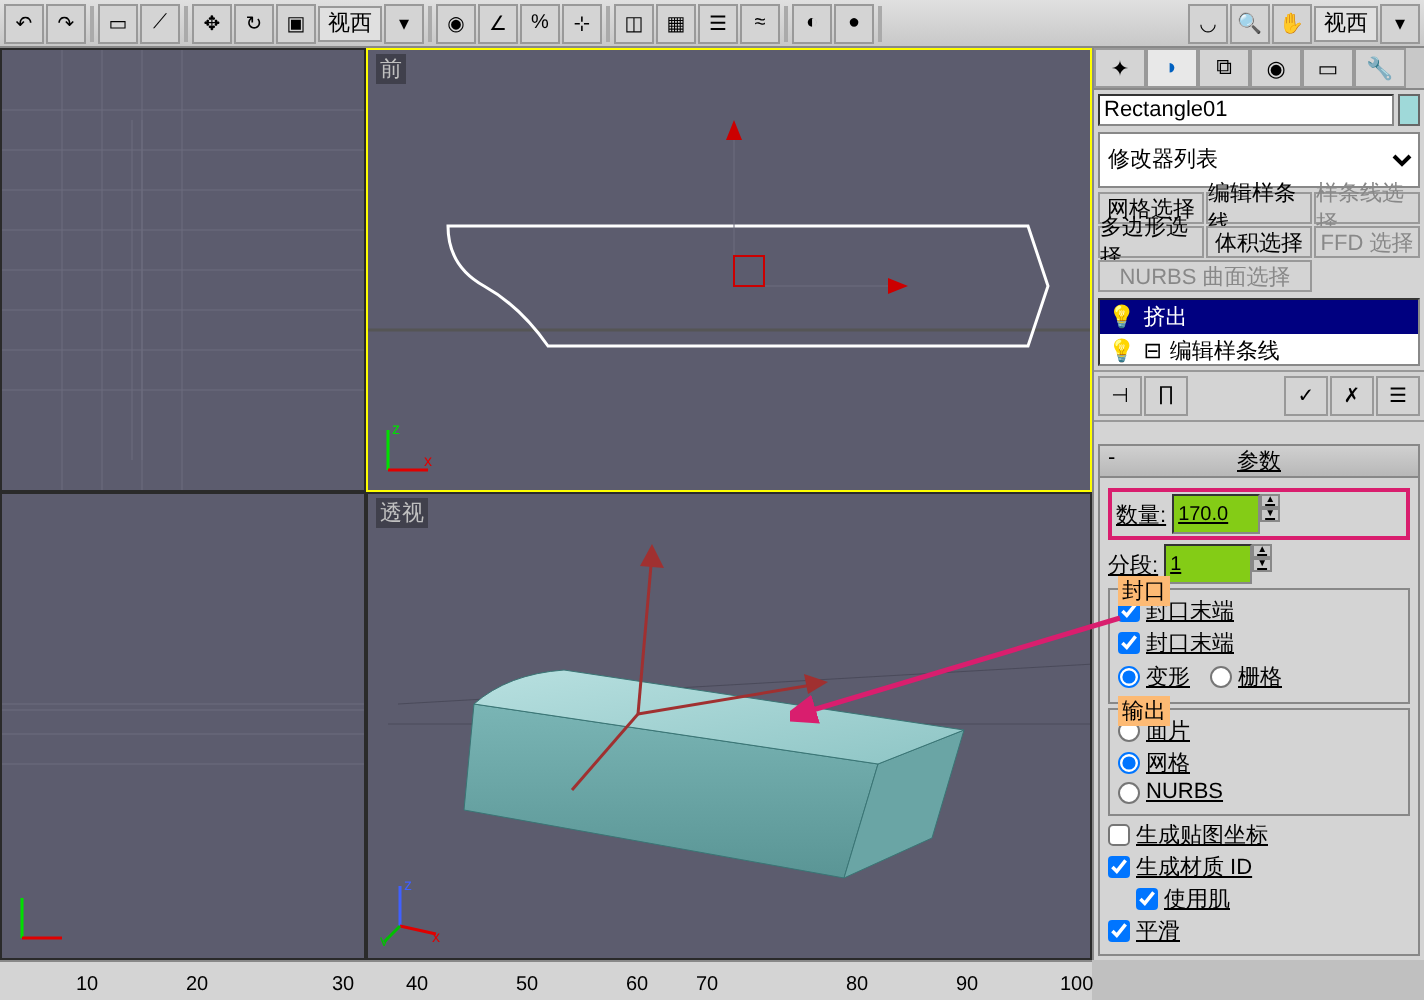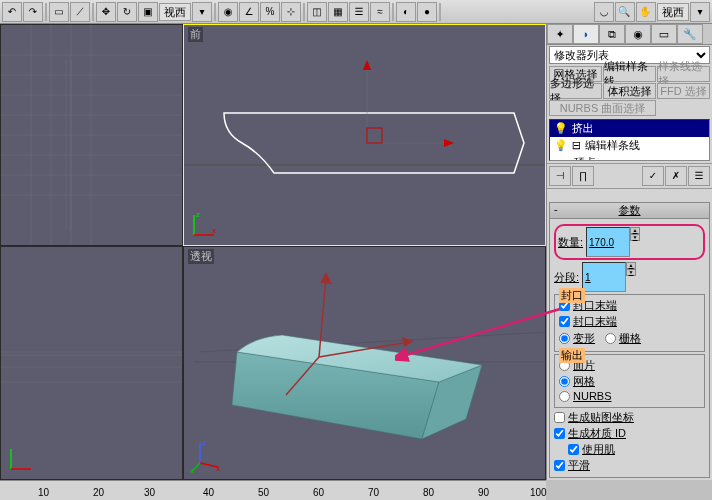--- a/index.html
+++ b/index.html
@@ -112,21 +112,21 @@
       width: 16px; height: 16px;
       background: #9fd9d9;
       border: 1px solid #666;
     }
     .dropdown {
       display: flex;
       margin: 1px 2px;
     }
     .dropdown select {
       flex: 1;
-      height: 18px;
+      height: 28px;
       font-size: 11px;
       background: #fff;
       border: 1px solid #888;
     }
     .sel-buttons {
       display: grid;
       grid-template-columns: 1fr 1fr 1fr;
       gap: 1px;
       padding: 1px 2px;
     }
@@ -195,36 +195,36 @@
     }
     .rollout-body { padding: 3px 4px; }
     .param-row {
       display: flex;
       align-items: center;
       gap: 3px;
       margin: 2px 0;
     }
     .param-row.highlight {
       border: 2px solid #d91e6e;
-      border-radius: 10px;
+      border-radius: 0;
       padding: 1px 2px;
       align-items: center;
     }
     .param-label { font-size: 11px; white-space: nowrap; }
     .spinner {
       display: flex;
       flex: 1;
     }
     .spinner input {
       width: 44px;
-      height: 30px;
+      height: 20px;
       font-size: 10px;
       padding: 0 2px;
       border: 1px inset #888;
-      background: #7dd3fc;
+      background: #84cc16;
     }
     .spinner-arrows {
       display: flex;
       flex-direction: column;
       width: 10px;
     }
     .spinner-arrow {
       height: 7px;
       background: #c8c8c8;
       border: 1px solid #888;
@@ -433,20 +433,24 @@
   <div class="command-panel">
     <div class="cp-tabs">
       <div class="cp-tab">✦</div>
       <div class="cp-tab active" style="color:#0060c0">◗</div>
       <div class="cp-tab">⧉</div>
       <div class="cp-tab">◉</div>
       <div class="cp-tab">▭</div>
       <div class="cp-tab">🔧</div>
     </div>
 
+    <div class="obj-name">
+      <input type="text" value="Rectangle01" style="">
+      <div class="color-swatch"></div>
+    </div>
 
     <div class="dropdown">
       <select>
         <option>修改器列表</option>
       </select>
     </div>
 
     <div class="sel-buttons">
       <div class="sel-btn">网格选择</div>
       <div class="sel-btn">编辑样条线</div>
@@ -561,21 +565,21 @@
           <span>平滑</span>
         </div>
       </div>
     </div>
   </div>
 </div>
 
 <div class="ruler-h">
   <span class="ruler-num" style="left:38px">10</span>
   <span class="ruler-num" style="left:93px">20</span>
-  <span class="ruler-num" style="left:144px">30</span>
+  <span class="ruler-num" style="left:166px">30</span>
   <span class="ruler-num" style="left:203px">40</span>
   <span class="ruler-num" style="left:258px">50</span>
   <span class="ruler-num" style="left:313px">60</span>
-  <span class="ruler-num" style="left:368px">70</span>
+  <span class="ruler-num" style="left:348px">70</span>
   <span class="ruler-num" style="left:423px">80</span>
   <span class="ruler-num" style="left:478px">90</span>
   <span class="ruler-num" style="left:530px">100</span>
 </div>
 
 </body></html>

